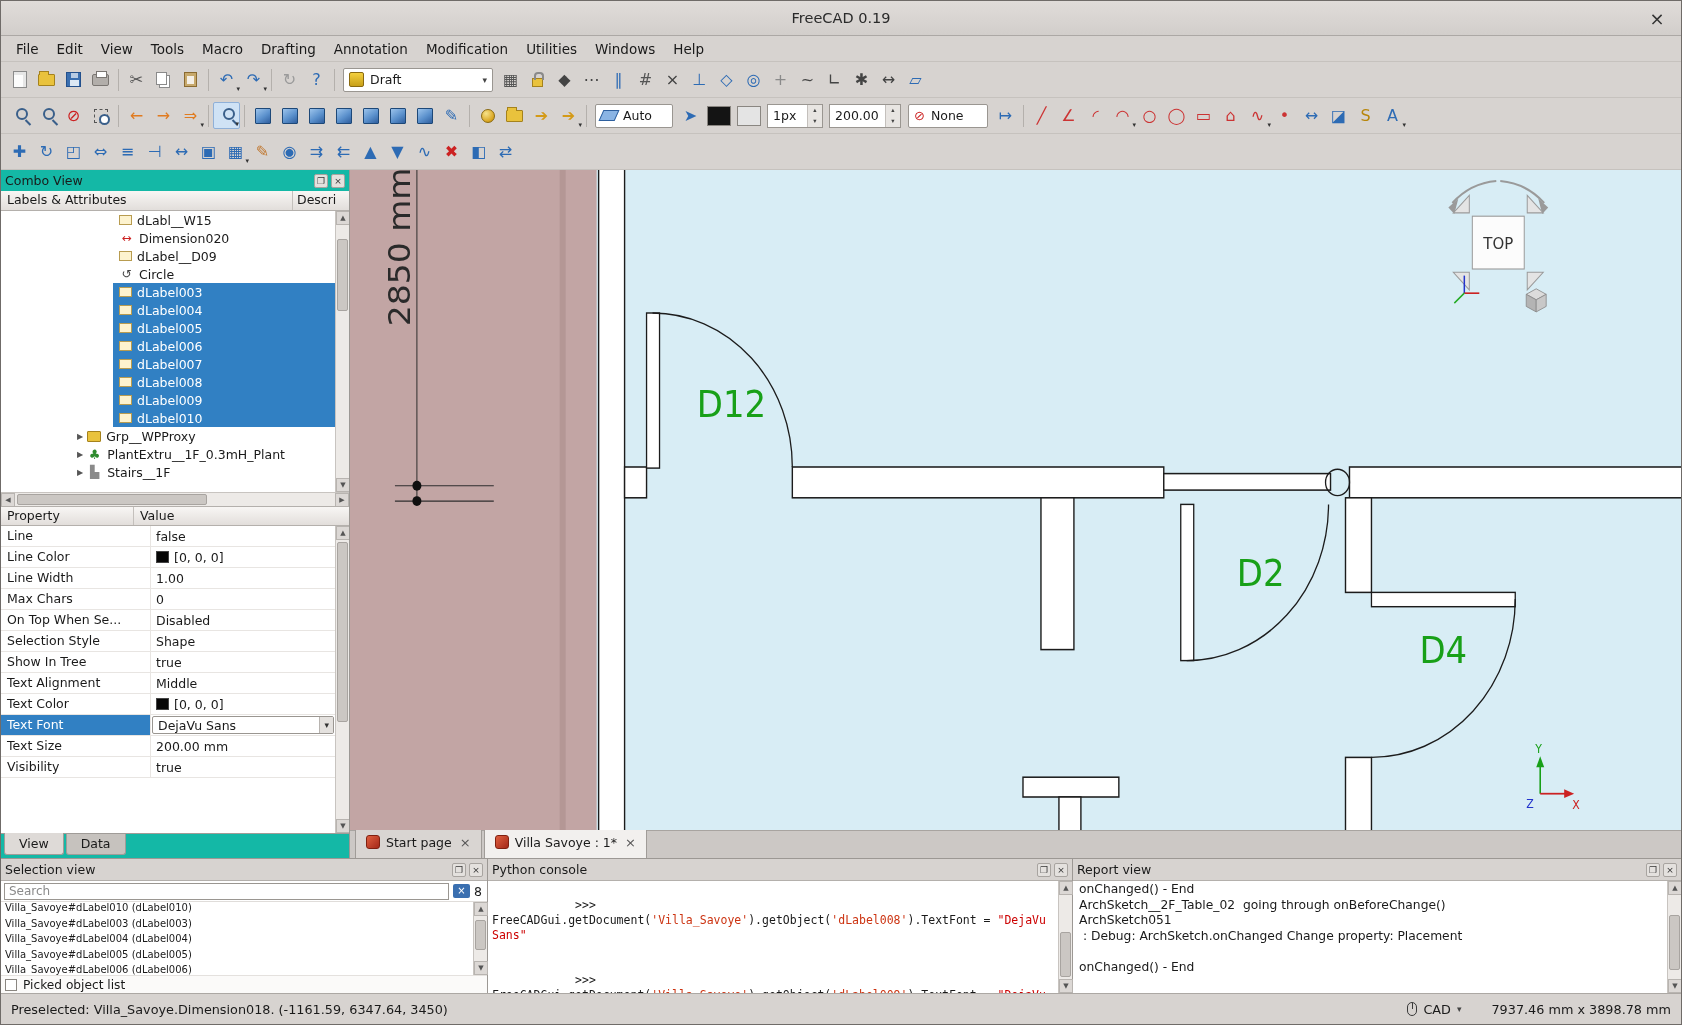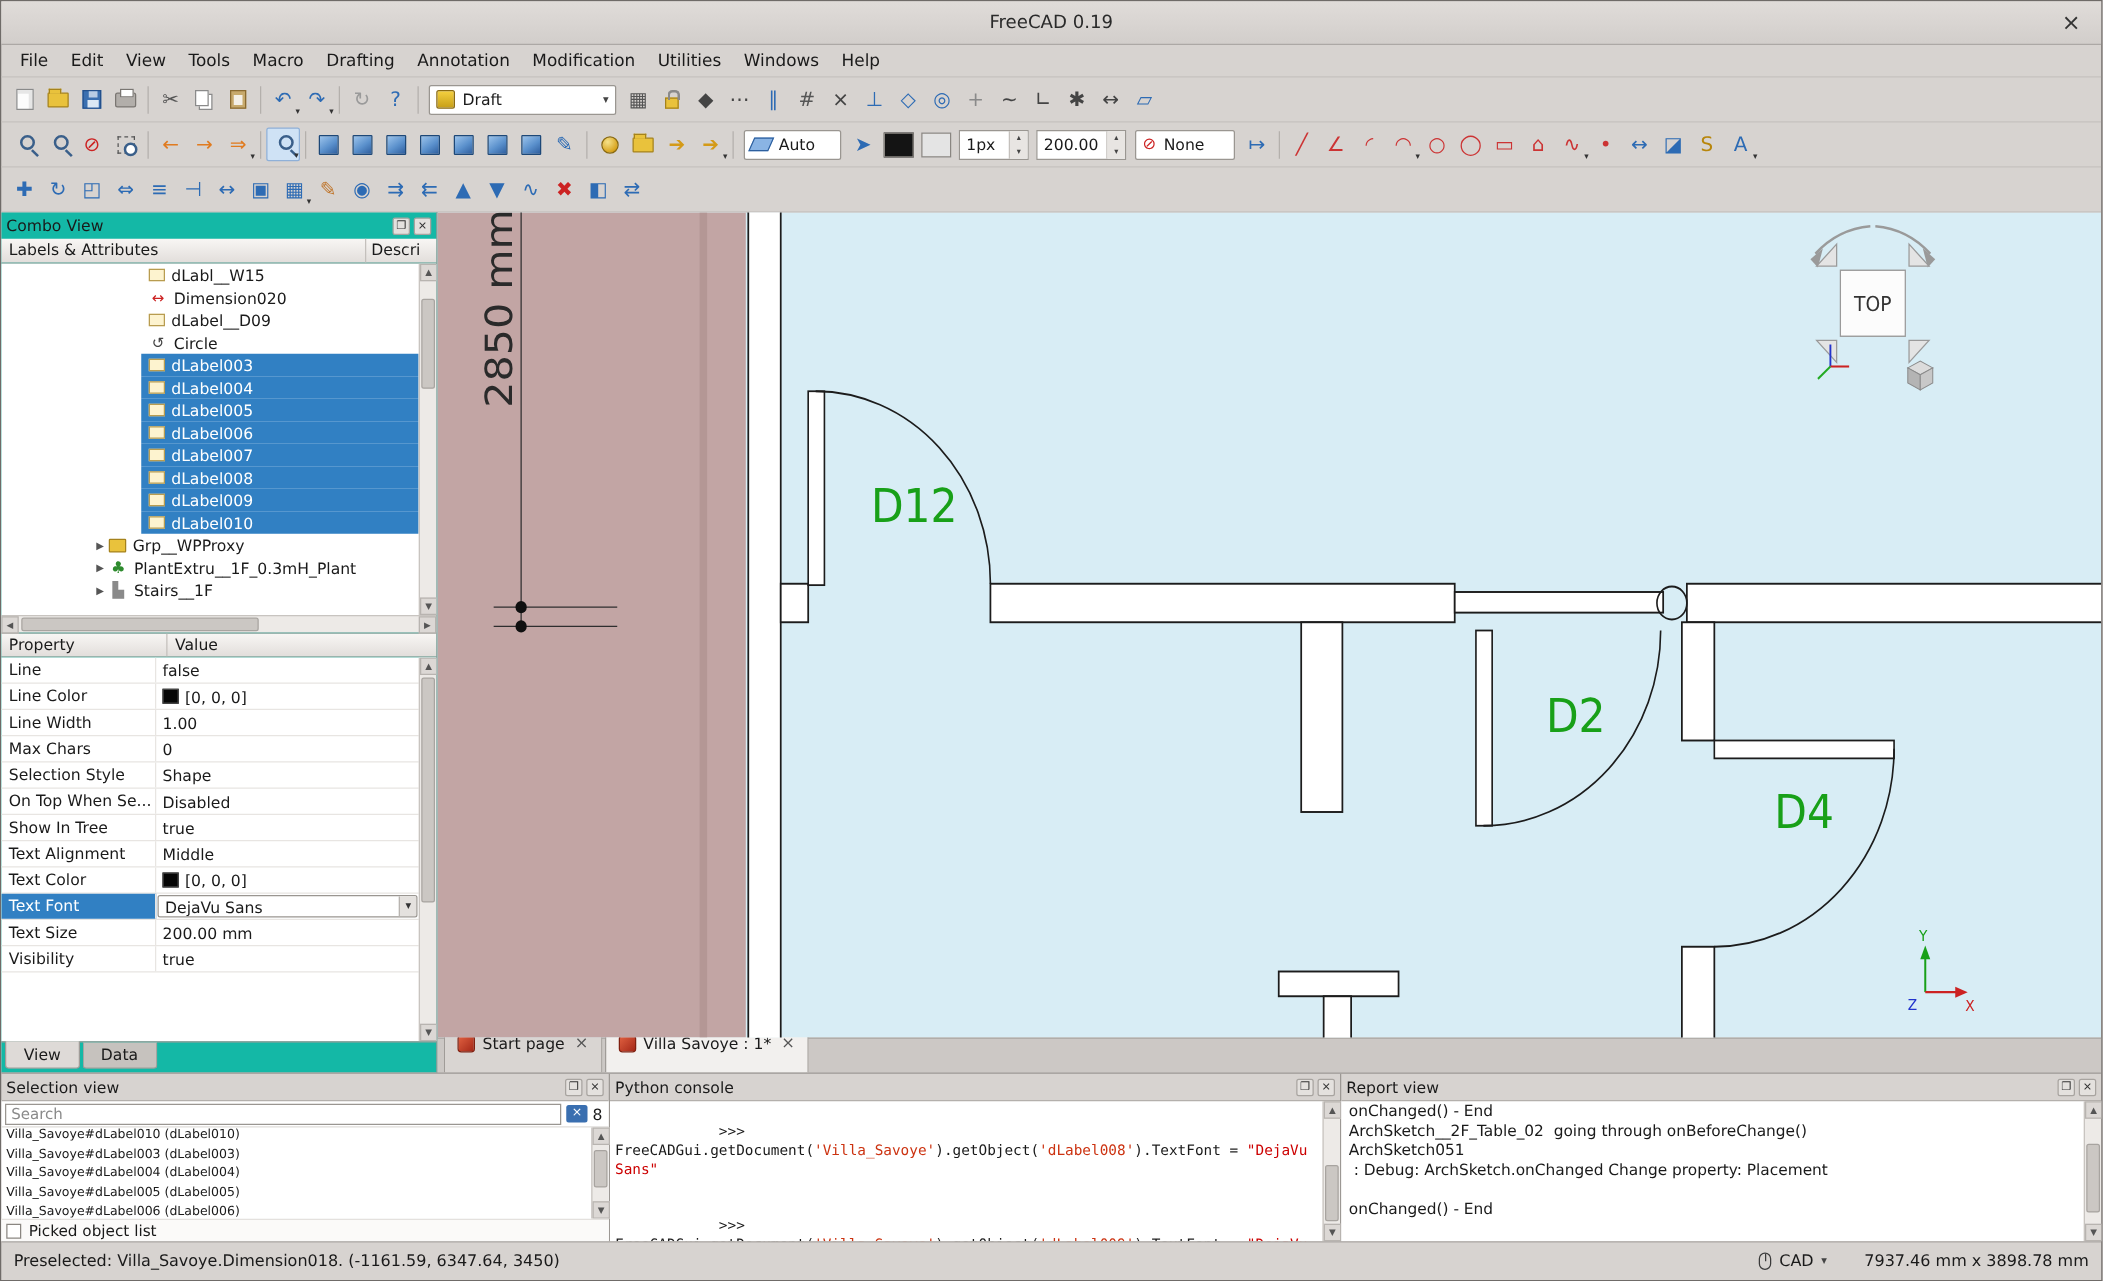--- a/index.html
+++ b/index.html
@@ -87,21 +87,21 @@
 .i-label{background:#fdf3cf;border:1px solid #b89c50;height:10px;width:13px}
 .i-dim{color:#cc2222}
 .i-circle{color:#444}
 .i-folder{background:#e9c23c;border:1px solid #a5821c;height:11px;width:14px;border-radius:1px}
 .i-plant{color:#2e8b2e;font-size:13px}
 .i-stairs{color:#8a8a8a}
 .tlabel{white-space:nowrap}
 .prop-body{flex:1;display:flex;background:#fff;overflow:hidden;min-height:0}
 .prop-rows{flex:1}
 .prow{height:21px;display:flex;border-bottom:1px solid #e8e5e2;font-size:12.5px;align-items:stretch}
-.pname{width:124px;flex:none;padding:2px 6px;border-right:1px solid #e8e5e2;white-space:nowrap;overflow:hidden}
+.pname{width:150px;flex:none;padding:2px 6px;border-right:1px solid #e8e5e2;white-space:nowrap;overflow:hidden}
 .prow.sel .pname{background:#3180c3;color:#fff}
 .pval{flex:1;display:flex;align-items:center;padding:0 5px;overflow:hidden}
 .pval.combo{border:1px solid #9a9691;background:#fff;margin:1px;border-radius:2px;padding-right:0}
 .pval .pdd{margin-left:auto;font-size:9px;color:#333}
 .pval.combo .pdd{background:#e4e1de;border-left:1px solid #b8b4b0;align-self:stretch;display:flex;align-items:center;padding:0 4px}
 .swatch{width:0;height:12px;flex:none}
 .swatch.sw{width:13px;background:#060606;border:1px solid #444;margin-right:5px}
 .vd-tabs{height:25px;flex:none;display:flex;align-items:flex-start;padding-left:3px;border-top:1px solid #a09c98}
 .vd-tab{padding:2px 14px 3px;font-size:12.5px;background:#c6c2be;border:1px solid #a09c98;border-top:none;border-radius:0 0 3px 3px;margin-right:2px}
 .vd-tab.active{background:#dedad7;margin-top:-1px;padding-top:3px}
@@ -116,21 +116,21 @@
 
 
 .viewport-area{flex:1;display:flex;flex-direction:column;min-width:0}
 .viewport{flex:1;min-height:0;position:relative}
 .viewport svg{display:block;width:100%;height:100%}
 .dim-text{font-size:30px;fill:#2a2a2a;font-family:"DejaVu Sans",sans-serif}
 .door-label{font-size:34px;fill:#18a018;text-anchor:middle;font-family:"DejaVu Sans",sans-serif}
 .cube-text{font-size:15px;fill:#333;text-anchor:middle;font-family:"DejaVu Sans",sans-serif}
 .axis-label{font-size:11px;font-family:"DejaVu Sans",sans-serif}
 .doc-tabs{height:28px;flex:none;display:flex;align-items:flex-end;background:#ccc8c5;border-top:1px solid #a8a4a0;padding-left:5px}
-.doc-tab{height:25px;display:flex;align-items:flex-end;gap:6px;padding:16px 10px;background:#d9d5d2;border:1px solid #a09c98;border-bottom:none;border-radius:3px 3px 0 0;margin-right:2px;font-size:12.5px}
+.doc-tab{height:25px;display:flex;align-items:center;gap:6px;padding:16px 10px;background:#d9d5d2;border:1px solid #a09c98;border-bottom:none;border-radius:3px 3px 0 0;margin-right:2px;font-size:12.5px}
 .doc-tab.active{background:#f2f0ee;height:28px}
 .fc-file-icon{width:14px;height:14px;border-radius:3px;background:linear-gradient(135deg,#e06040,#a42818);border:1px solid #802010}
 .tab-close{font-size:13px;color:#555;margin-left:2px}
 
 
 .docks{height:135px;flex:none;display:flex;border-top:1px solid #9c9894}
 .dock{display:flex;flex-direction:column;border-right:1px solid #9c9894;min-width:0}
 .dock-sel{width:487px;flex:none}
 .dock-py{width:585px;flex:none}
 .dock-rep{flex:1;border-right:none}
@@ -987,33 +987,33 @@
           <div class="prow">
             <span class="pname">Max Chars</span>
             <span class="pval">
               <span class="swatch"></span>
               <span class="pvtext">0</span>
               <span class="pdd"></span>
             </span>
           </div>
 
           <div class="prow">
+            <span class="pname">On Top When Se...</span>
+            <span class="pval">
+              <span class="swatch"></span>
+              <span class="pvtext">Disabled</span>
+              <span class="pdd"></span>
+            </span>
+          </div>
+
+          <div class="prow">
             <span class="pname">Selection Style</span>
             <span class="pval">
               <span class="swatch"></span>
               <span class="pvtext">Shape</span>
-              <span class="pdd"></span>
-            </span>
-          </div>
-
-          <div class="prow">
-            <span class="pname">On Top When Se...</span>
-            <span class="pval">
-              <span class="swatch"></span>
-              <span class="pvtext">Disabled</span>
               <span class="pdd"></span>
             </span>
           </div>
 
           <div class="prow">
             <span class="pname">Show In Tree</span>
             <span class="pval">
               <span class="swatch"></span>
               <span class="pvtext">true</span>
               <span class="pdd"></span>

